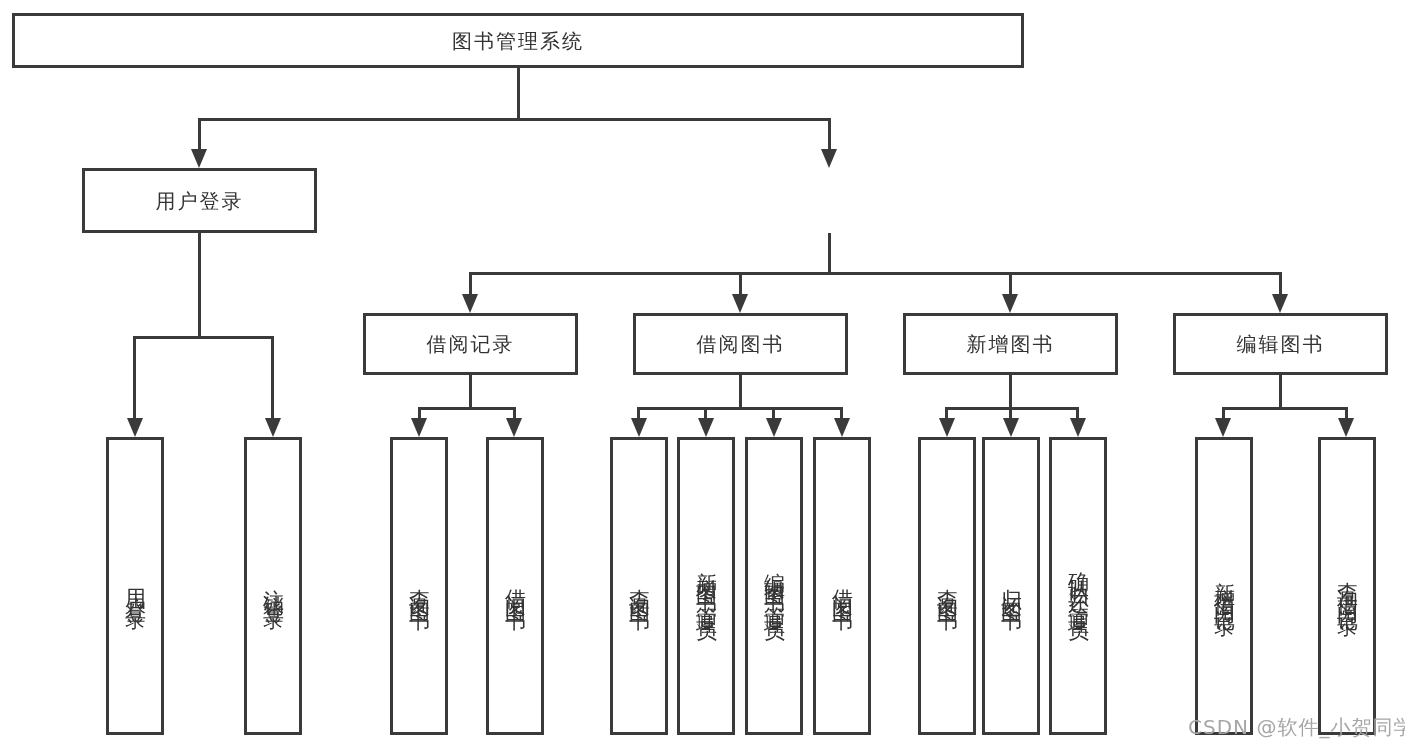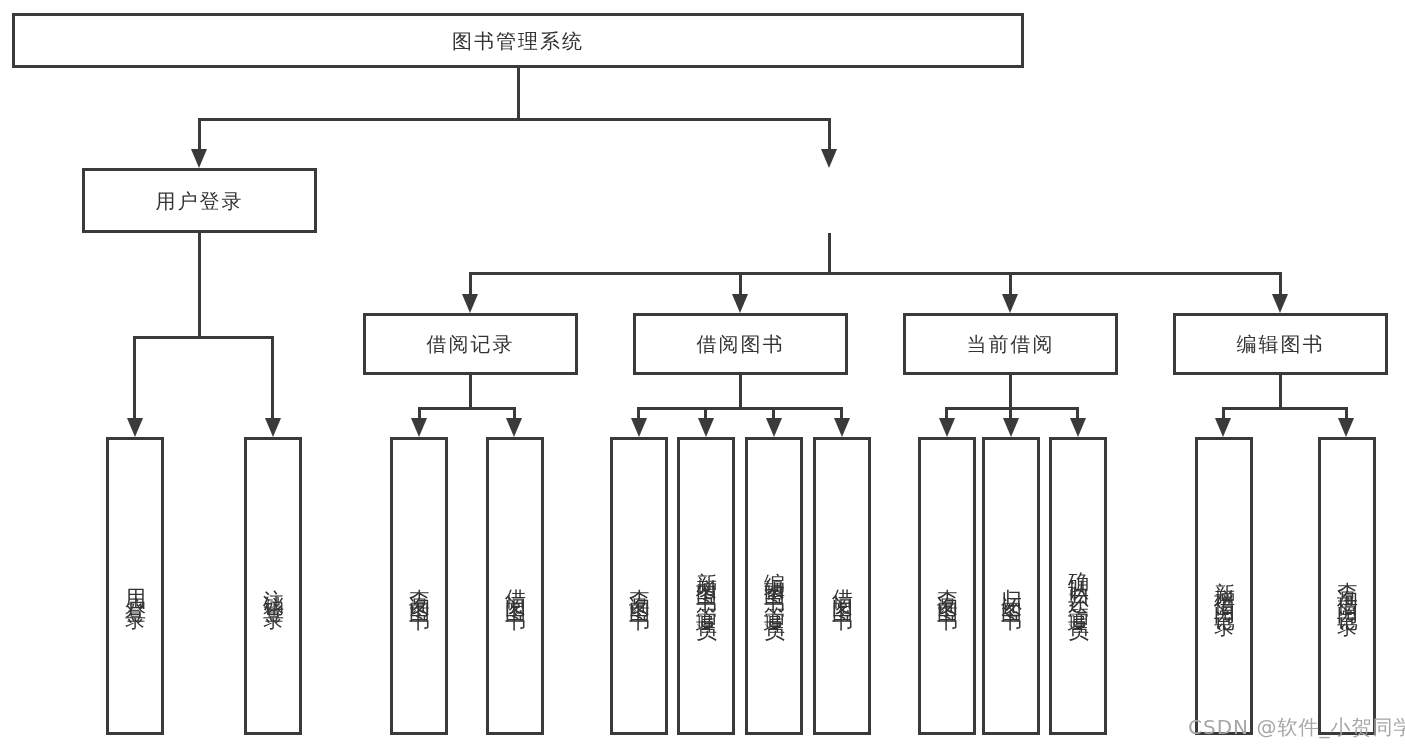--- a/index.html
+++ b/index.html
@@ -96,21 +96,21 @@
   <div class="arrow" style="left:1002px; top:294px;"></div>
   <div class="arrow" style="left:1272px; top:294px;"></div>
 
   <div class="box" style="left:363px; top:313px; width:215px; height:62px;">
     <span>借阅记录</span>
   </div>
   <div class="box" style="left:633px; top:313px; width:215px; height:62px;">
     <span>借阅图书</span>
   </div>
   <div class="box" style="left:903px; top:313px; width:215px; height:62px;">
-    <span>当前借阅</span>
+    <span>新增图书</span>
   </div>
   <div class="box" style="left:1173px; top:313px; width:215px; height:62px;">
     <span>编辑图书</span>
   </div>
 
   <div class="vline" style="left:469px;  top:375px; height:32px;"></div>
   <div class="vline" style="left:739px;  top:375px; height:32px;"></div>
   <div class="vline" style="left:1009px; top:375px; height:32px;"></div>
   <div class="vline" style="left:1279px; top:375px; height:32px;"></div>
 

